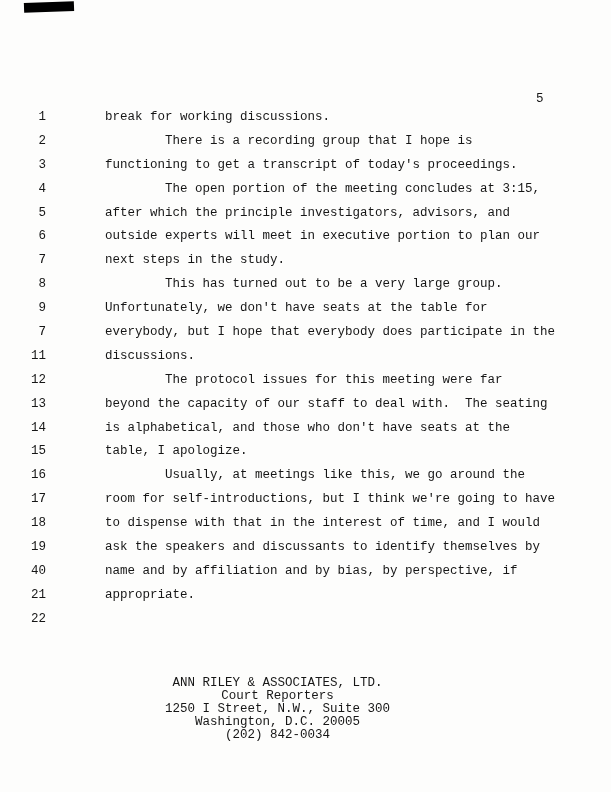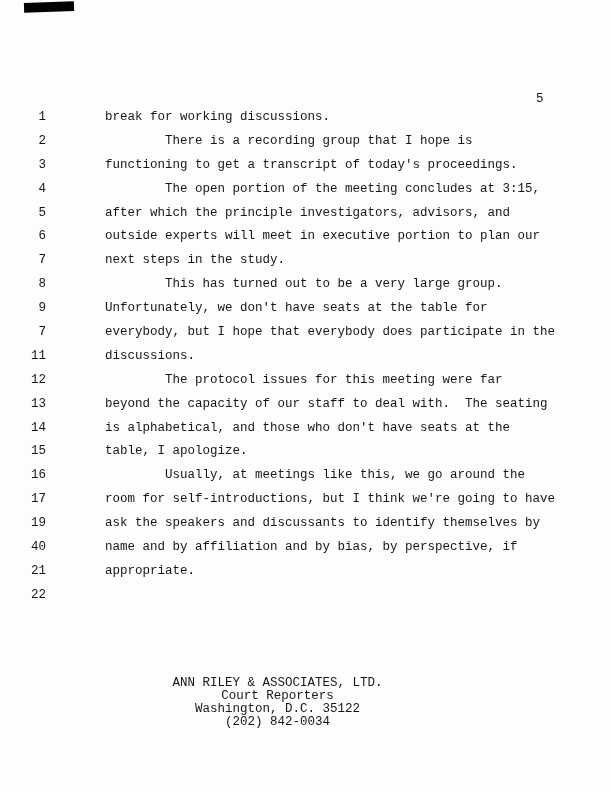--- a/index.html
+++ b/index.html
@@ -82,19 +82,20 @@
       <div class="line-row"><span class="line-num">8</span><span class="line-text">        This has turned out to be a very large group.</span></div>
       <div class="line-row"><span class="line-num">9</span><span class="line-text">Unfortunately, we don't have seats at the table for</span></div>
       <div class="line-row"><span class="line-num">7</span><span class="line-text">everybody, but I hope that everybody does participate in the</span></div>
       <div class="line-row"><span class="line-num">11</span><span class="line-text">discussions.</span></div>
       <div class="line-row"><span class="line-num">12</span><span class="line-text">        The protocol issues for this meeting were far</span></div>
       <div class="line-row"><span class="line-num">13</span><span class="line-text">beyond the capacity of our staff to deal with.  The seating</span></div>
       <div class="line-row"><span class="line-num">14</span><span class="line-text">is alphabetical, and those who don't have seats at the</span></div>
       <div class="line-row"><span class="line-num">15</span><span class="line-text">table, I apologize.</span></div>
       <div class="line-row"><span class="line-num">16</span><span class="line-text">        Usually, at meetings like this, we go around the</span></div>
       <div class="line-row"><span class="line-num">17</span><span class="line-text">room for self-introductions, but I think we're going to have</span></div>
+      <div class="line-row"><span class="line-num">18</span><span class="line-text">to dispense with that in the interest of time, and I would</span></div>
       <div class="line-row"><span class="line-num">19</span><span class="line-text">ask the speakers and discussants to identify themselves by</span></div>
       <div class="line-row"><span class="line-num">40</span><span class="line-text">name and by affiliation and by bias, by perspective, if</span></div>
       <div class="line-row"><span class="line-num">21</span><span class="line-text">appropriate.</span></div>
       <div class="line-row"><span class="line-num">22</span></div>
     </div>
-  <div class="footer" id="footer"><div>ANN RILEY &amp; ASSOCIATES, LTD.</div><div>Court Reporters</div><div>Washington, D.C. 35122</div><div>(202) 842-0034</div></div>
+  <div class="footer" id="footer"><div>ANN RILEY &amp; ASSOCIATES, LTD.</div><div>Court Reporters</div><div>1250 I Street, N.W., Suite 300</div><div>Washington, D.C. 20005</div><div>(202) 842-0034</div></div>
 </div>
 
 </body></html>

